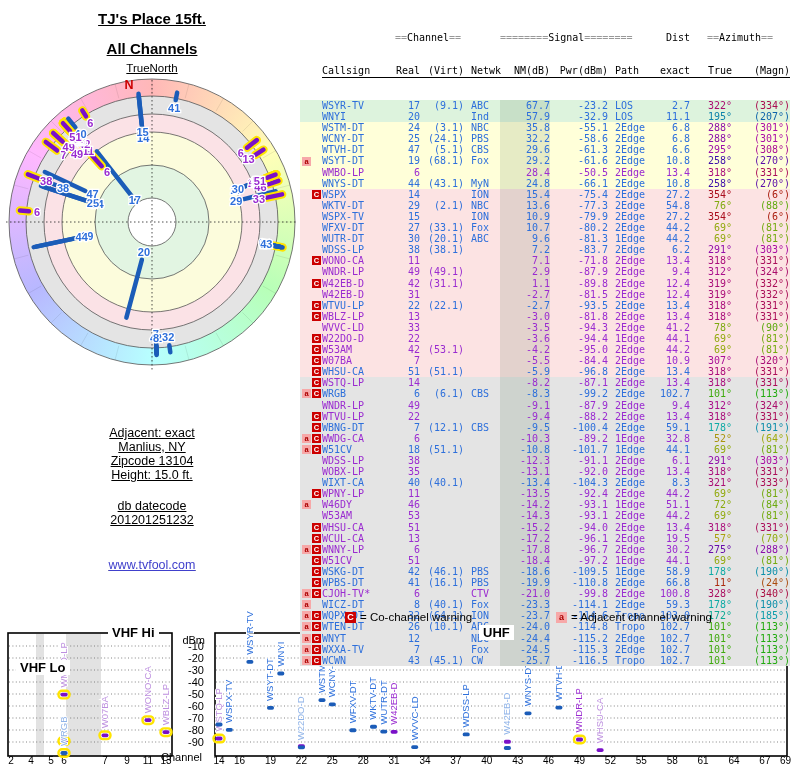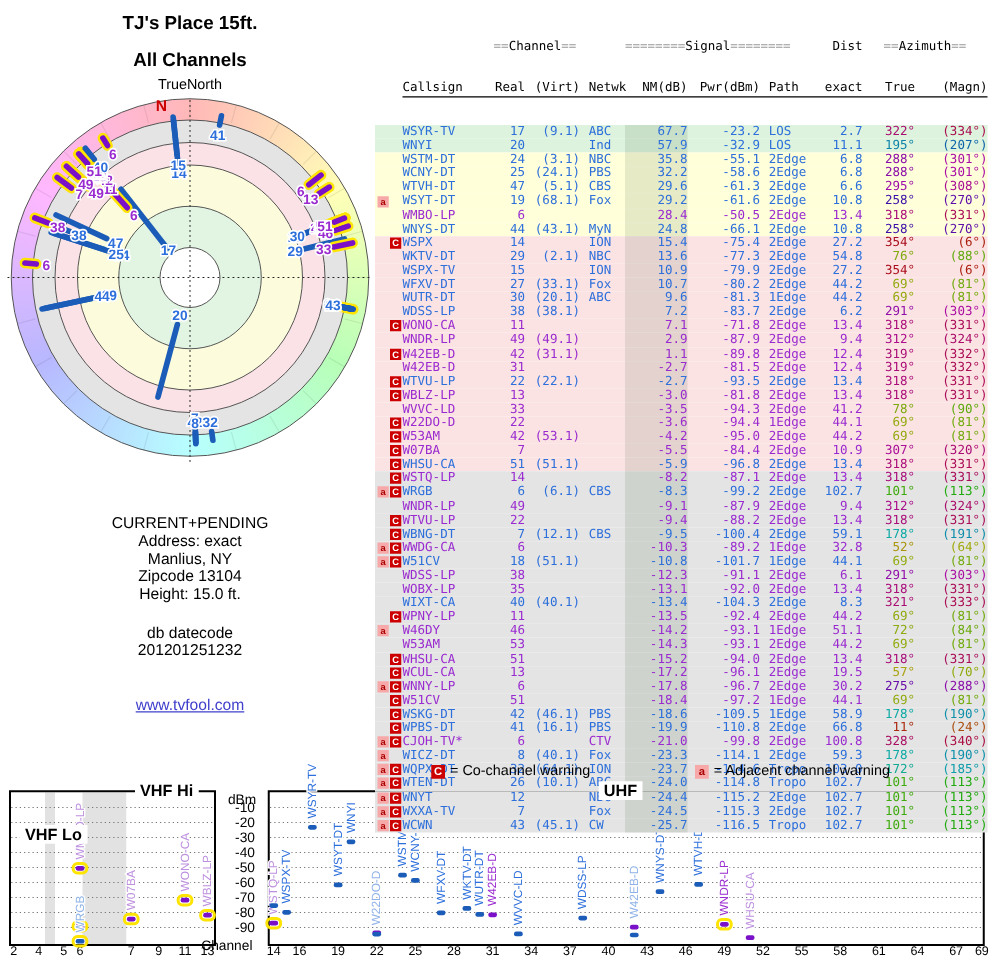--- a/index.html
+++ b/index.html
@@ -6,21 +6,21 @@
   *{box-sizing:border-box;}
   #canvas{position:relative;width:800px;height:768px;background:#fff;overflow:hidden;
           font-family:"Liberation Sans",sans-serif;}
   #wheel{position:absolute;left:9px;top:79px;width:286px;height:286px;border-radius:50%;
     background:conic-gradient(from 0deg,
       hsl(0,100%,86%),hsl(30,100%,86%) 30deg,hsl(60,100%,86%) 60deg,hsl(90,100%,86%) 90deg,
       hsl(120,100%,86%) 120deg,hsl(150,100%,86%) 150deg,hsl(180,100%,86%) 180deg,
       hsl(210,100%,86%) 210deg,hsl(240,100%,86%) 240deg,hsl(270,100%,86%) 270deg,
       hsl(300,100%,86%) 300deg,hsl(330,100%,86%) 330deg,hsl(360,100%,86%) 360deg);}
   #gfx{position:absolute;left:0;top:0;z-index:1;pointer-events:none;}
-  .txt{position:absolute;z-index:2;}
+  .txt{position:absolute;z-index:2;text-decoration:underline;}
   .ctr{left:0;width:304px;text-align:center;}
   #t1,#t2{font-weight:bold;font-size:15px;color:#000;}
   #tn{font-size:11.5px;color:#000;}
   #sc-head{font-weight:bold;font-size:13px;text-decoration:underline;}
   .scline{font-size:12.5px;line-height:14.6px;color:#000;}
   #link a{color:#4040cc;font-size:12.5px;}
   
   #tbl{position:absolute;left:300px;top:10px;z-index:2;font-family:"DejaVu Sans Mono","Liberation Mono",monospace;
        font-size:10px;color:#000;white-space:pre;}
   .hrow{display:flex;line-height:11px;height:11px;}
@@ -334,22 +334,21 @@
       <text x="204" y="709.5" text-anchor="end" font-size="11" fill="#000" font-family="&quot;Liberation Sans&quot;,sans-serif">-60</text>
       <text x="204" y="721.5" text-anchor="end" font-size="11" fill="#000" font-family="&quot;Liberation Sans&quot;,sans-serif">-70</text>
       <text x="204" y="733.5" text-anchor="end" font-size="11" fill="#000" font-family="&quot;Liberation Sans&quot;,sans-serif">-80</text>
       <text x="204" y="745.5" text-anchor="end" font-size="11" fill="#000" font-family="&quot;Liberation Sans&quot;,sans-serif">-90</text>
     </svg>
 
   <div id="t1" class="txt ctr" style="top:10px">TJ's Place 15ft.</div>
   <div id="t2" class="txt ctr" style="top:40px">All Channels</div>
   <div id="tn" class="txt ctr" style="top:62px">TrueNorth</div>
 
-  <div class="txt ctr scline" style="top:411px">CURRENT+PENDING</div>
-  <div class="txt ctr scline" style="top:426px">Address: exact</div>
+  <div class="txt ctr scline" style="top:426px">Adjacent: exact</div>
   <div class="txt ctr scline" style="top:440px">Manlius, NY</div>
   <div class="txt ctr scline" style="top:454px">Zipcode 13104</div>
   <div class="txt ctr scline" style="top:468px">Height: 15.0 ft.</div>
   <div class="txt ctr scline" style="top:499px">db datecode</div>
   <div class="txt ctr scline" style="top:513px">201201251232</div>
   <div id="link" class="txt ctr" style="top:555px"><a href="#">www.tvfool.com</a></div>
 
   <div id="tbl">
     <div id="th1" class="hrow">
       <span class="hc" style="width:70px"></span>

